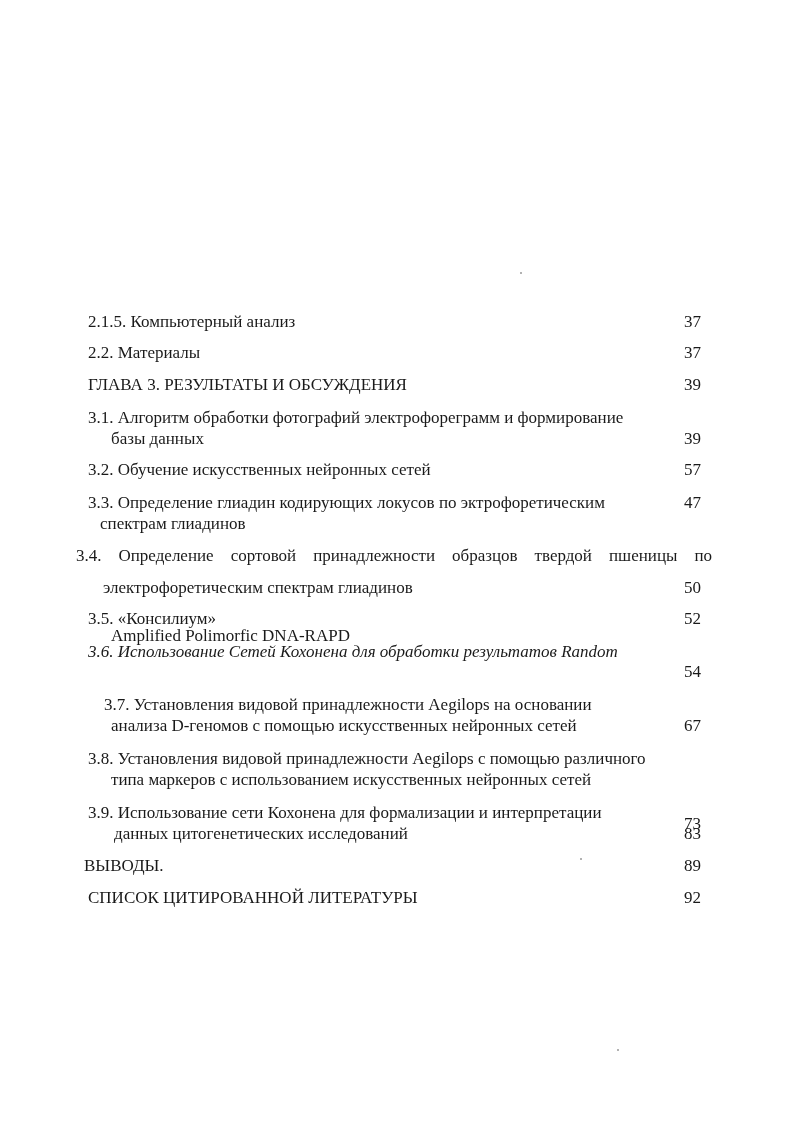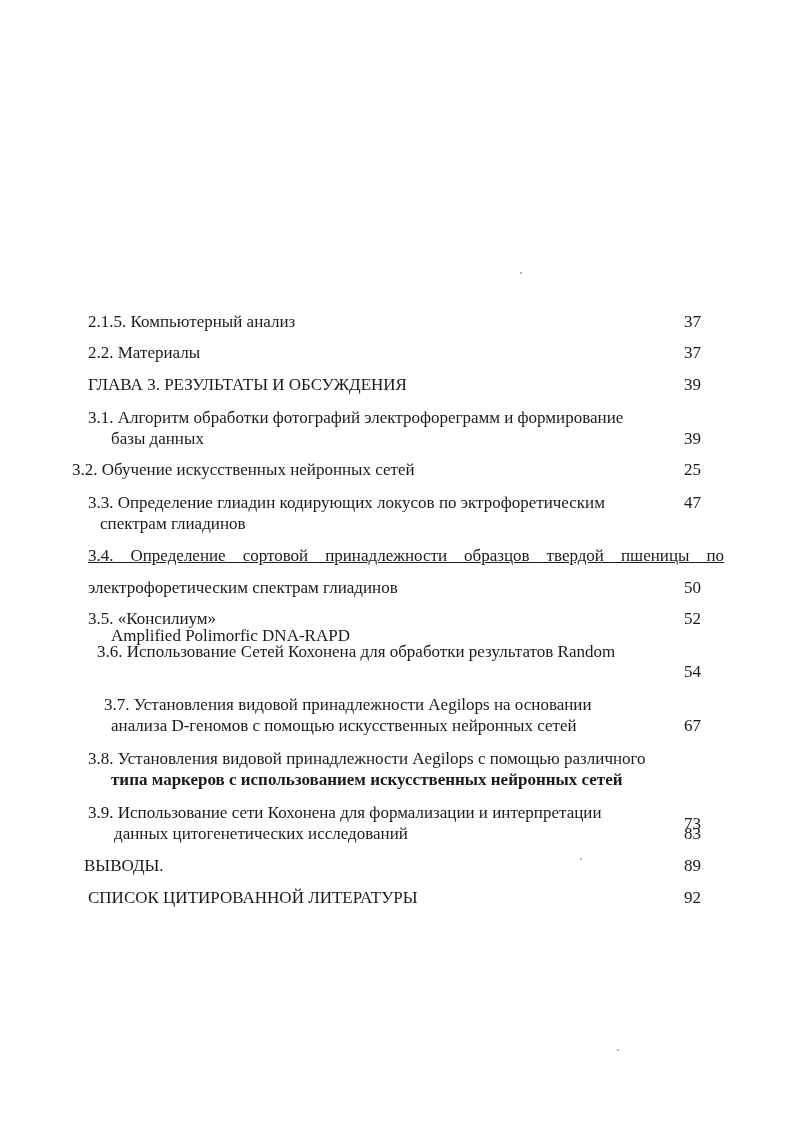--- a/index.html
+++ b/index.html
@@ -2,65 +2,65 @@
 <html><head>
 <meta charset="utf-8">
 <style>
   html, body { margin: 0; padding: 0; }
   body {
     width: 793px; height: 1122px; background: #ffffff; position: relative; overflow: hidden;
     font-family: "Liberation Serif", serif; color: #1a1a1a; font-size: 17px;
   }
   .line { position: absolute; white-space: nowrap; line-height: 20px; }
   .num { position: absolute; left: 684px; width: 40px; text-align: left; line-height: 20px; }
-  .just { position: absolute; left: 88px; width: 636px; text-align: justify; text-align-last: justify; line-height: 20px; text-decoration: underline; }
+  .just { position: absolute; left: 76px; width: 636px; text-align: justify; text-align-last: justify; line-height: 20px; }
   .speck { position: absolute; width: 2px; height: 2px; background: #999; border-radius: 1px; }
 </style>
 </head>
 <body>
 
 <div>
 
   <div class="line" style="left:88px; top:312px;">2.1.5. Компьютерный анализ</div>
   <div class="num" style="top:312px;">37</div>
 
   <div class="line" style="left:88px; top:343px;">2.2. Материалы</div>
   <div class="num" style="top:343px;">37</div>
 
   <div class="line" style="left:88px; top:375px;">ГЛАВА 3. РЕЗУЛЬТАТЫ И ОБСУЖДЕНИЯ</div>
   <div class="num" style="top:375px;">39</div>
 
   <div class="line" style="left:88px; top:408px;">3.1. Алгоритм обработки фотографий электрофореграмм и формирование</div>
   <div class="line" style="left:111px; top:429px;text-align:right;">базы данных</div>
   <div class="num" style="top:429px;">39</div>
 
-  <div class="line" style="left:72px; top:460px;text-align:center;">3.2. Обучение искусственных нейронных сетей</div>
-  <div class="num" style="top:460px;">25</div>
+  <div class="line" style="left:88px; top:460px;text-align:center;">3.2. Обучение искусственных нейронных сетей</div>
+  <div class="num" style="top:460px;">57</div>
 
   <div class="line" style="left:88px; top:493px;">3.3. Определение глиадин кодирующих локусов по эктрофоретическим</div>
   <div class="line" style="left:100px; top:514px;">спектрам глиадинов</div>
   <div class="num" style="top:493px;">47</div>
 
   <div class="just" style="top:546px;">3.4. Определение сортовой принадлежности образцов твердой пшеницы по</div>
-  <div class="line" style="left:88px; top:578px;">электрофоретическим спектрам глиадинов</div>
+  <div class="line" style="left:103px; top:578px;">электрофоретическим спектрам глиадинов</div>
   <div class="num" style="top:578px;font-family:Liberation Serif, serif;">50</div>
 
   <div class="line" style="left:88px; top:609px;">3.5. «Консилиум»</div>
   <div class="num" style="top:609px;">52</div>
 
-  <div class="line" style="left:97px; top:642px;">3.6. Использование Сетей Кохонена для обработки результатов Random</div>
+  <div class="line" style="left:88px; top:642px;font-style:italic;">3.6. Использование Сетей Кохонена для обработки результатов Random</div>
   <div class="line" style="left:111px; top:626px;">Amplified Polimorfic DNA-RAPD</div>
   <div class="num" style="top:662px;">54</div>
 
   <div class="line" style="left:104px; top:695px;">3.7. Установления видовой принадлежности Aegilops на основании</div>
   <div class="line" style="left:111px; top:716px;">анализа D-геномов с помощью искусственных нейронных сетей</div>
   <div class="num" style="top:716px;">67</div>
 
   <div class="line" style="left:88px; top:749px;">3.8. Установления видовой принадлежности Aegilops с помощью различного</div>
-  <div class="line" style="left:111px; top:770px;font-weight:bold;">типа маркеров с использованием искусственных нейронных сетей</div>
+  <div class="line" style="left:111px; top:770px;">типа маркеров с использованием искусственных нейронных сетей</div>
   <div class="num" style="top:770px;margin-top:44px;">73</div>
 
   <div class="line" style="left:88px; top:803px;">3.9. Использование сети Кохонена для формализации и интерпретации</div>
   <div class="line" style="left:114px; top:824px;">данных цитогенетических исследований</div>
   <div class="num" style="top:824px;">83</div>
 
   <div class="line" style="left:84px; top:856px;">ВЫВОДЫ.</div>
   <div class="num" style="top:856px;">89</div>
 
   <div class="line" style="left:88px; top:888px;">СПИСОК ЦИТИРОВАННОЙ ЛИТЕРАТУРЫ</div>

